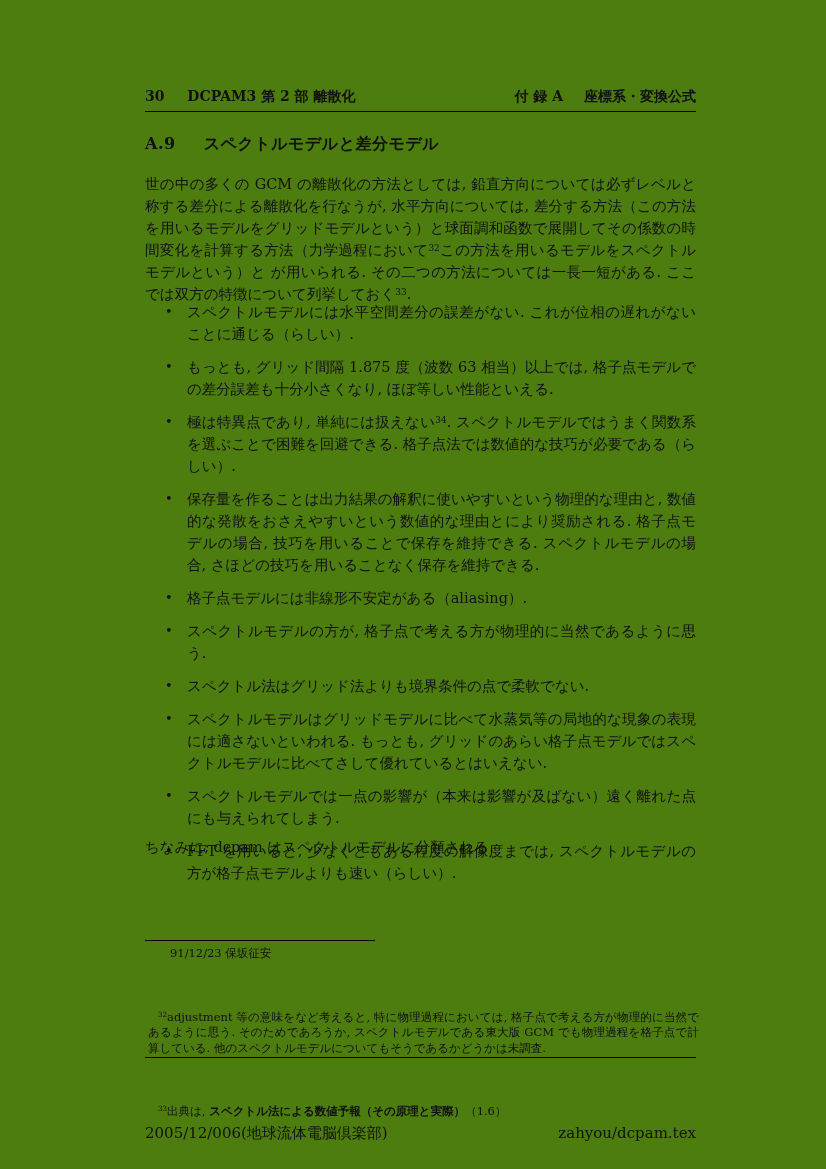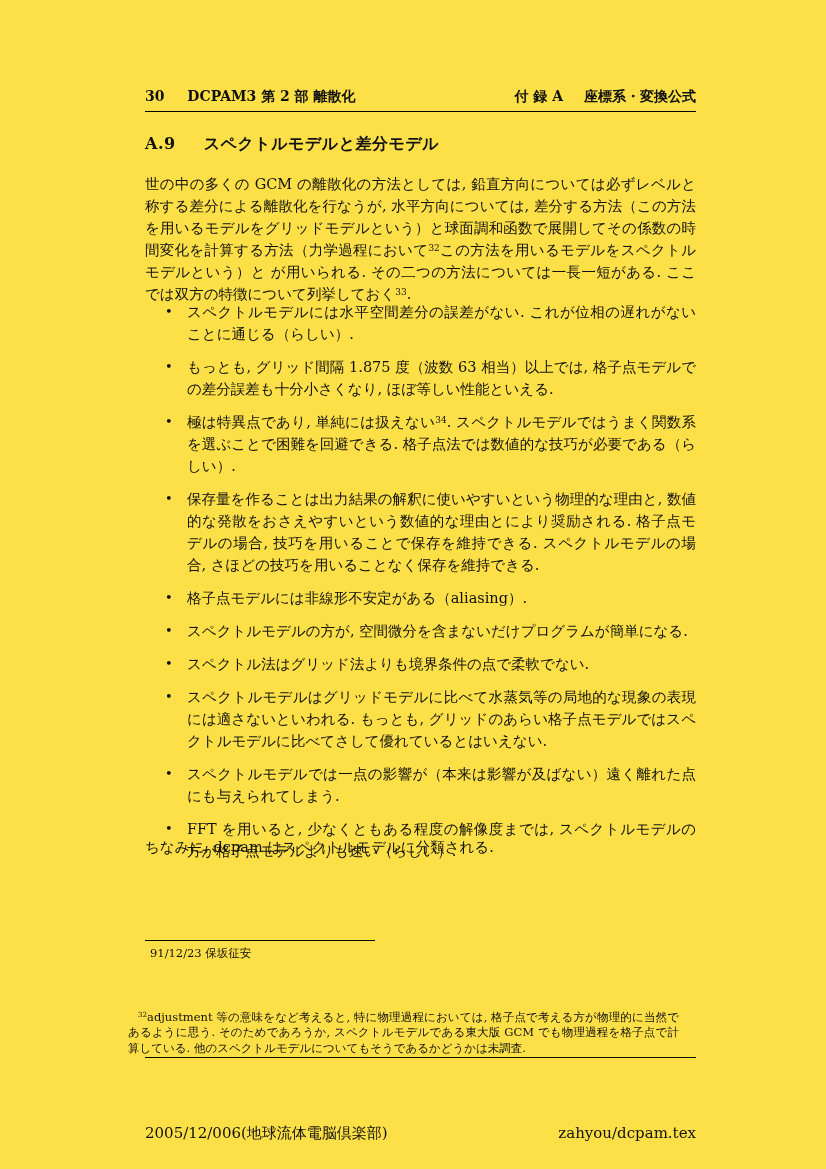--- a/index.html
+++ b/index.html
@@ -1,20 +1,20 @@
 <!DOCTYPE html>
 <html><head>
 <meta charset="utf-8">
 <style>
   html, body { margin: 0; padding: 0; background: #ffffff; }
   .page {
     position: relative;
     width: 826px;
     height: 1169px;
-    background: #fde047;
+    background: #4d7c0f;
     color: #111111;
     font-family: "DejaVu Serif", "Liberation Serif", serif;
     overflow: hidden;
   }
   .abs { position: absolute; }
 
   
   .hdr {
     left: 145px; width: 551px; top: 88px;
     display: flex; justify-content: space-between; align-items: baseline;
@@ -49,21 +49,21 @@
   }
   .btxt { flex: 1 1 auto; text-align: justify; }
 
   .closing { left: 145px; top: 836px; width: 551px; }
 
   sup.fnmark { font-size: 0.62em; vertical-align: 0.5em; line-height: 0; }
 
   
   .fn-rule { left: 145px; width: 230px; top: 940px; border-top: 1px solid #000; }
   .fnarea {
-    left: 128px; top: 946px; width: 551px;
+    left: 148px; top: 946px; width: 551px;
     font-size: 11.5px; line-height: 15.5px; text-align: justify;
   }
   .fnarea p { margin: 0; }
   .fnarea .cont { text-indent: 22px; }
   .fnarea .fn { text-indent: 10px; margin-top: 48px; }
   .fnarea b { font-weight: bold; }
 
   
   .ftr-rule { left: 145px; width: 551px; top: 1057px; border-top: 1px solid #000; }
   .ftr {
@@ -114,21 +114,21 @@
     <li>
       <span class="blt">•</span>
       <span class="btxt">保存量を作ることは出力結果の解釈に使いやすいという物理的な理由と, 数値的な発散をおさえやすいという数値的な理由とにより奨励される. 格子点モデルの場合, 技巧を用いることで保存を維持できる. スペクトルモデルの場合, さほどの技巧を用いることなく保存を維持できる.</span>
     </li>
     <li>
       <span class="blt">•</span>
       <span class="btxt">格子点モデルには非線形不安定がある（aliasing）.</span>
     </li>
     <li>
       <span class="blt">•</span>
-      <span class="btxt">スペクトルモデルの方が, 空間微分を含まないだけプログラムが簡単になる.</span>
+      <span class="btxt">スペクトルモデルの方が, 格子点で考える方が物理的に当然であるように思う.</span>
     </li>
     <li>
       <span class="blt">•</span>
       <span class="btxt">スペクトル法はグリッド法よりも境界条件の点で柔軟でない.</span>
     </li>
     <li>
       <span class="blt">•</span>
       <span class="btxt">スペクトルモデルはグリッドモデルに比べて水蒸気等の局地的な現象の表現には適さないといわれる. もっとも, グリッドのあらい格子点モデルではスペクトルモデルに比べてさして優れているとはいえない.</span>
     </li>
     <li>
@@ -140,20 +140,21 @@
       <span class="btxt">FFT を用いると, 少なくともある程度の解像度までは, スペクトルモデルの方が格子点モデルよりも速い（らしい）.</span>
     </li>
   </ul>
 
   <div class="abs body-text closing">ちなみに, dcpam はスペクトルモデルに分類される.</div>
 
   <div class="abs fn-rule"></div>
   <div class="abs fnarea">
     <p class="cont">91/12/23 保坂征安</p>
     <p class="fn"><sup class="fnmark">32</sup><span>adjustment 等の意味をなど考えると, 特に物理過程においては, 格子点で考える方が物理的に当然であるように思う. そのためであろうか, スペクトルモデルである東大版 GCM でも物理過程を格子点で計算している. 他のスペクトルモデルについてもそうであるかどうかは未調査.</span></p>
+    <p class="fn"><sup class="fnmark">33</sup><span>出典は, </span><b>スペクトル法による数値予報（その原理と実際）</b><span>（1.6）</span></p>
   </div>
 
   <div class="abs ftr-rule"></div>
   <div class="abs ftr">
     <span>2005/12/006(地球流体電脳倶楽部)</span>
     <span>zahyou/dcpam.tex</span>
   </div>
 
 </div>
 

